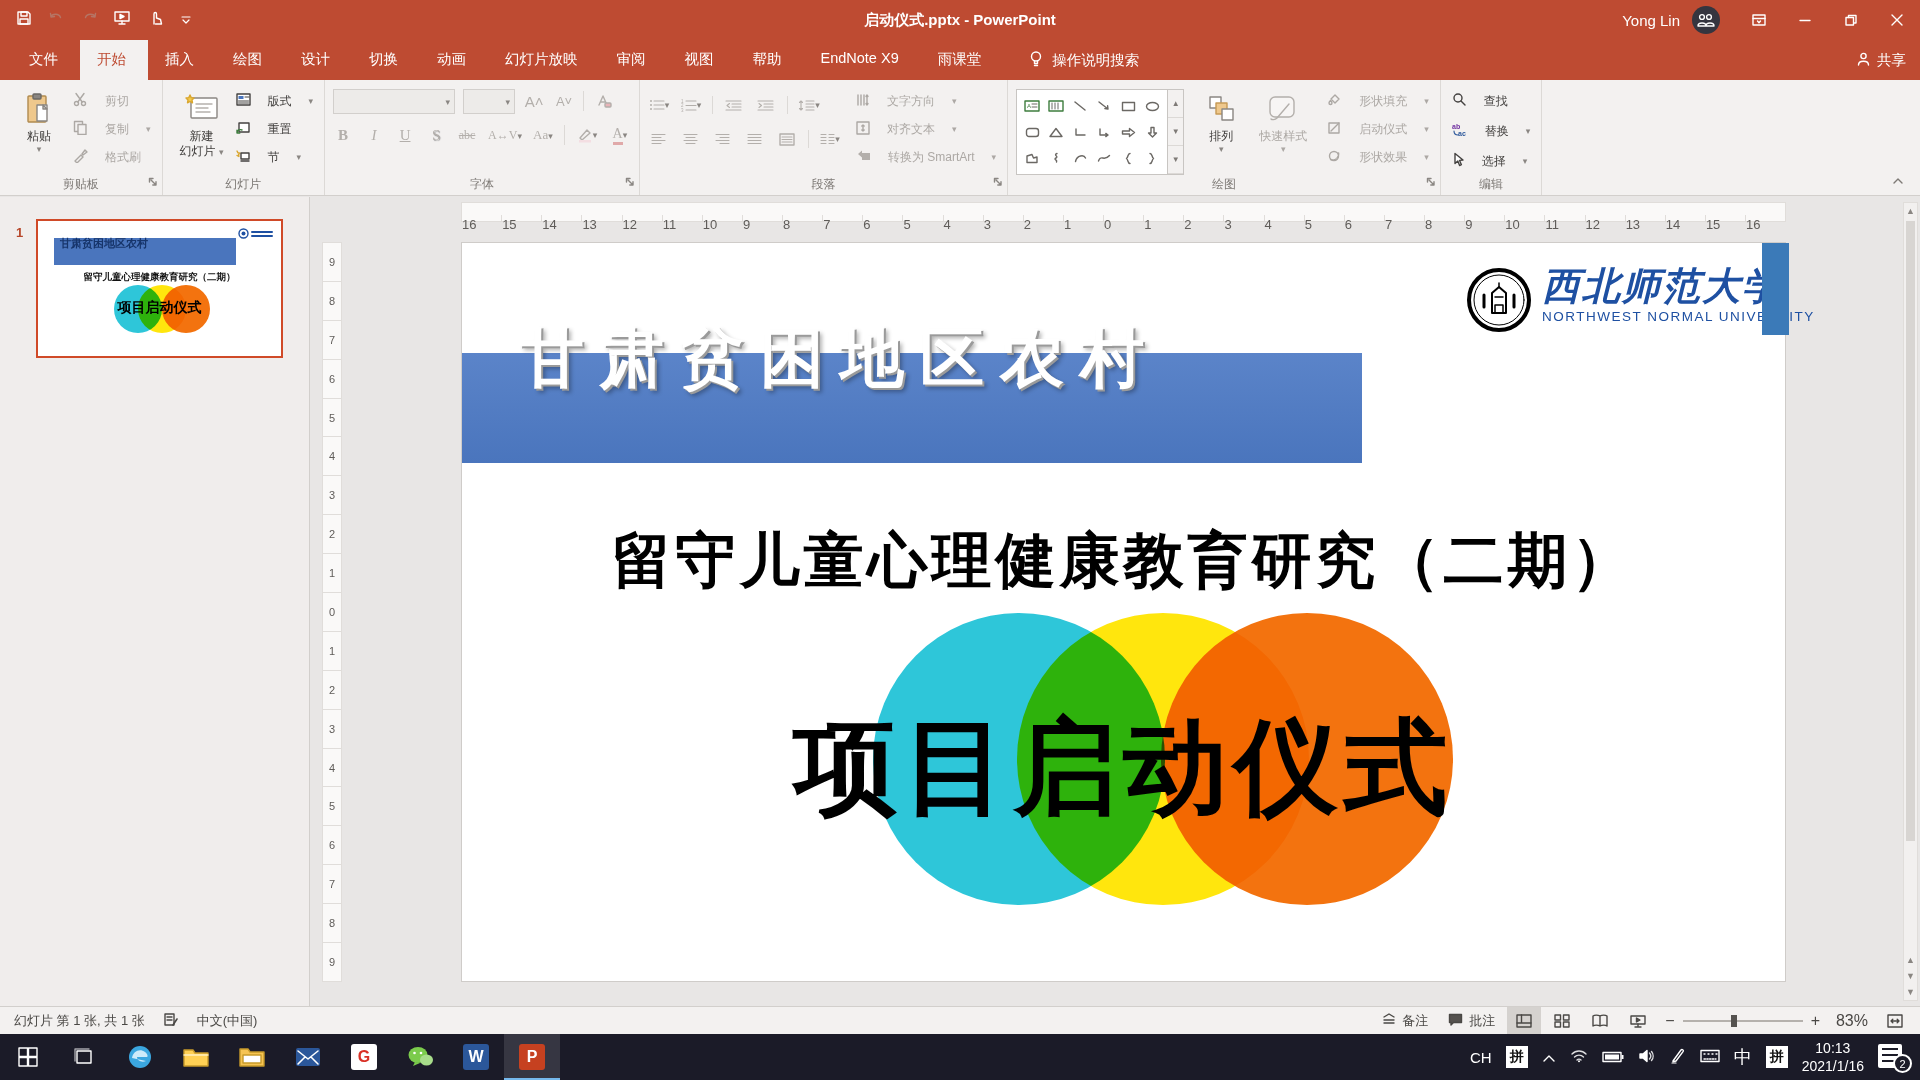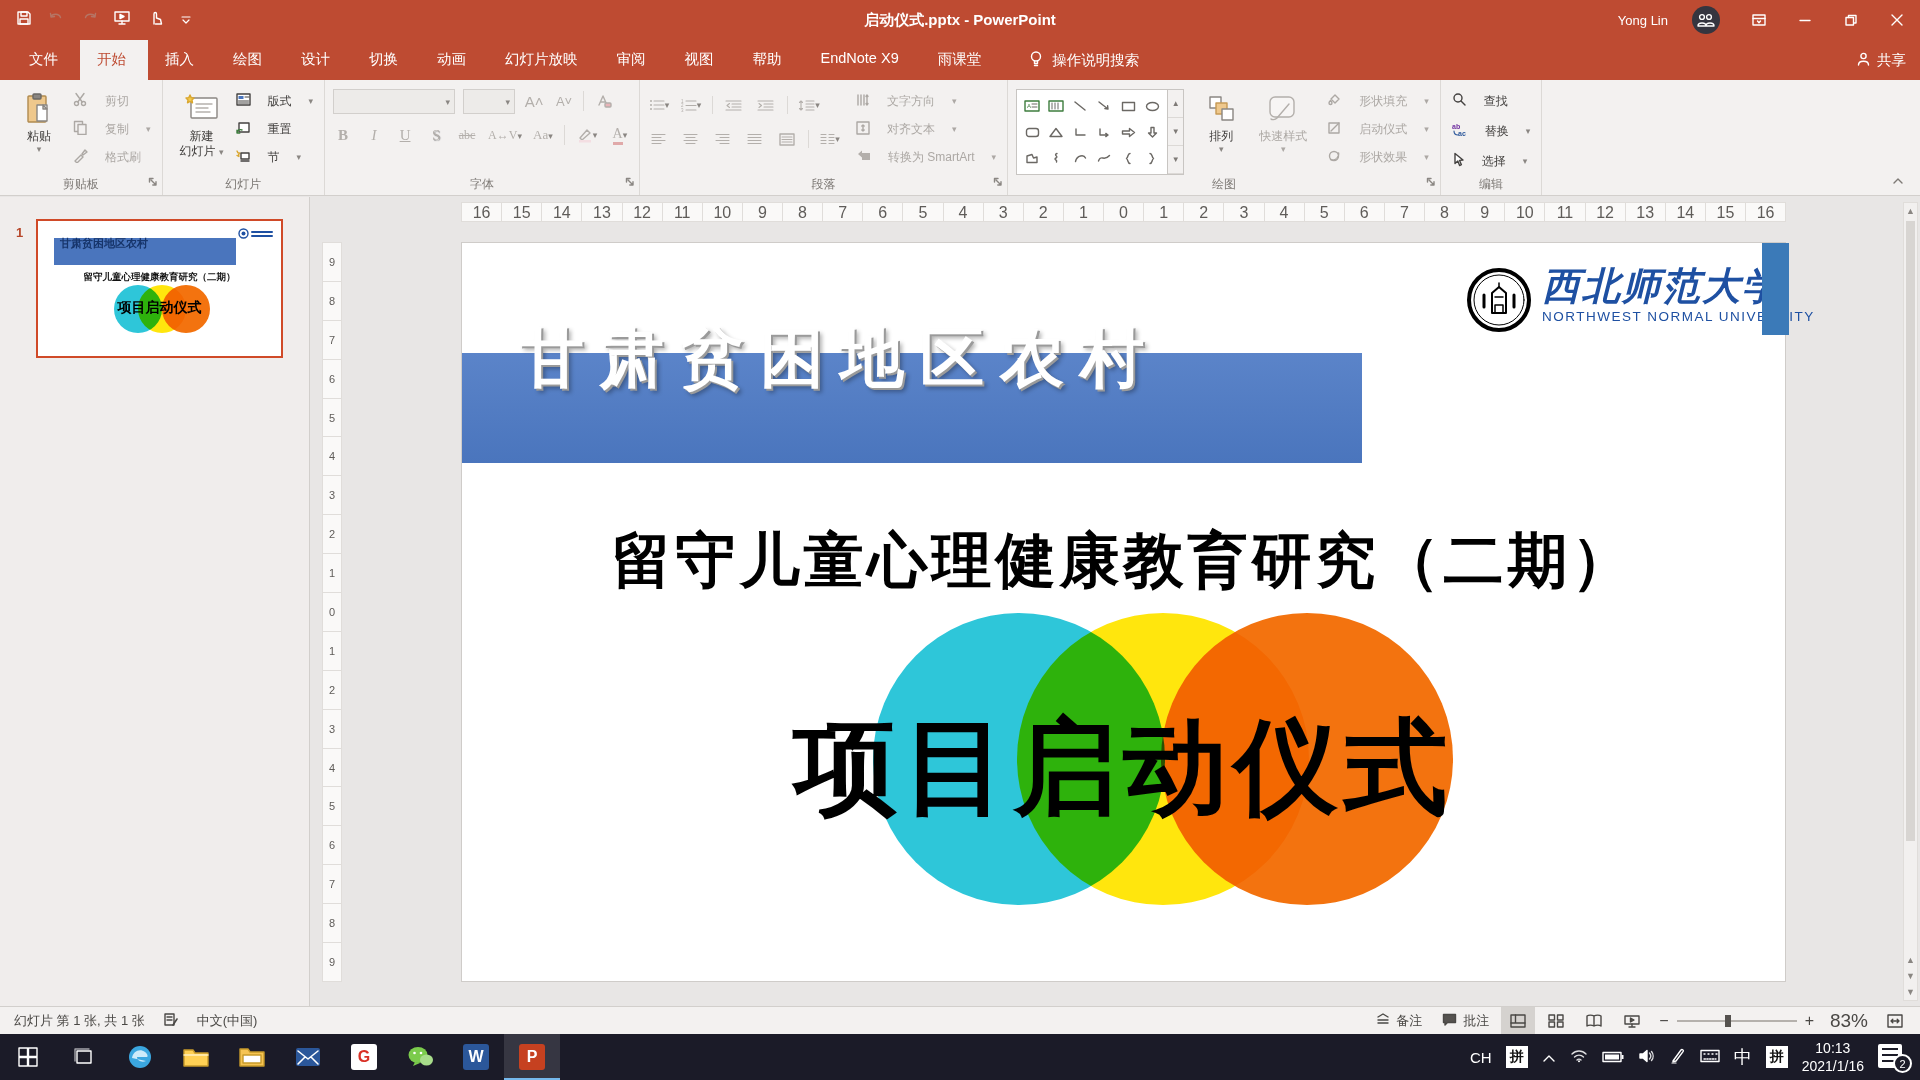--- a/index.html
+++ b/index.html
@@ -7,21 +7,21 @@
   body { font-family:"Liberation Sans","DejaVu Sans",sans-serif; position:relative; background:#E8E6E5; }
   .ic { display:inline-block; vertical-align:middle; }
   svg { fill:none; stroke:currentColor; stroke-width:1.4; stroke-linecap:round; stroke-linejoin:round; }
 
   
   .titlebar { position:absolute; top:0; left:0; right:0; height:40px; background:#BE4B32; color:#fff; display:flex; align-items:center; }
   .qat { display:flex; align-items:center; gap:16px; padding-left:16px; z-index:2; }
   .qat .dis { opacity:.45; }
   .win-title { position:absolute; left:0; right:0; text-align:center; font-size:15px; color:#fff;font-weight:bold; }
   .tb-right { margin-left:auto; display:flex; align-items:center; z-index:2; }
-  .tb-user { font-size:13px; margin-right:24px; }
+  .tb-user { font-size:15px; margin-right:12px; }
   .avatar { width:28px; height:28px; border-radius:50%; background:#35353f; display:flex; align-items:center; justify-content:center; margin-right:16px; }
   .winbtn { width:46px; height:40px; display:flex; align-items:center; justify-content:center; }
 
   
   .tabrow { position:absolute; top:40px; left:0; right:0; height:40px; background:#BE4B32; display:flex; align-items:stretch; }
   .tabs { display:flex; padding-left:12px; }
   .tab { color:#fff; font-size:14.5px; padding:10px 22px 0 17px; height:40px; cursor:default; }
   .tab.active { background:#F3F1F0; color:#BE4B32; }
   .tellme { display:flex; align-items:center; gap:9px; color:#fff; font-size:14.5px; margin-left:26px; }
   .share { margin-left:auto; display:flex; align-items:center; gap:7px; color:#fff; font-size:14.5px; padding-right:14px; }
@@ -58,21 +58,21 @@
   .thumb { position:absolute; left:36px; top:22px; width:247px; height:139px; background:#fff; border:2px solid #D04A28; overflow:hidden; }
   .t-banner { position:absolute; left:16px; top:17px; width:182px; height:27px; background:#4A75BD; }
   .t-banner-text { position:absolute; left:22px; top:15px; font-size:11px; font-weight:bold; color:#17356B; white-space:nowrap; }
   .t-logo { position:absolute; right:8px; top:7px; display:flex; gap:2px; align-items:center; color:#1E50A2; }
   .t-sub { position:absolute; left:0; right:0; top:50px; text-align:center; font-size:9.5px; font-weight:bold; color:#111; white-space:nowrap; }
   .t-venn { position:absolute; left:76px; top:64px; width:96px; height:48px; }
   .t-venn .c { position:absolute; top:0; width:48px; height:48px; border-radius:50%; mix-blend-mode:multiply; }
   .t-main { position:absolute; left:0; right:0; top:78px; text-align:center; font-size:14px; font-weight:bold; color:#000; }
 
   .hruler { position:absolute; left:461px; top:5px; width:1325px; height:20px; background:#FAF9F8; border:1px solid #E0DDDA; display:flex; }
-  .hcell { flex:1; font-size:16px; color:#5f5c59; text-align:center; line-height:19px; border-right:1px solid #E0DDDA; }
+  .hcell { flex:1; font-size:13px; color:#5f5c59; text-align:left; line-height:19px; border-right:1px solid #E0DDDA;margin-top:12px; }
   .hcell:last-child { border-right:none; }
   .vruler { position:absolute; left:322px; top:45px; width:20px; height:740px; background:#FAF9F8; border:1px solid #E0DDDA; display:flex; flex-direction:column; }
   .vcell { flex:1; font-size:11px; color:#5f5c59; text-align:center; display:flex; align-items:center; justify-content:center; border-bottom:1px solid #E0DDDA; }
   .vcell:last-child { border-bottom:none; }
 
   .canvas { position:absolute; left:461px; top:45px; width:1325px; height:740px; background:#fff; border:1px solid #CFCCC9; }
   .banner { position:absolute; left:0; top:110px; width:900px; height:110px; background:linear-gradient(#5b84c9,#4A75BD); }
   .banner-text { position:absolute; left:58px; top:72px; font-size:64px; font-weight:bold; color:#fff; letter-spacing:16px; white-space:nowrap; font-family:"Liberation Serif","DejaVu Serif",serif; text-shadow:2px 2px 0 #9a9a9a, 4px 4px 4px rgba(0,0,0,.3); }
   .corner-tab { position:absolute; right:-4px; top:0; width:27px; height:92px; background:#3B7AB8; }
   .logo { position:absolute; left:1004px; top:24px; display:flex; align-items:flex-start; gap:10px; }
@@ -809,21 +809,21 @@
           <path d="M8 10 v2 M5 13 h6"></path>
         </svg>
       </span>
     <span class="zoomslider">
       <span style="font-size:16px;">−</span>
       <span class="ztrack">
           <span class="zhandle"></span>
         </span>
       <span style="font-size:16px;">+</span>
     </span>
-    <span style="margin:0 6px; font-size:19px;">83%</span>
+    <span style="margin:0 6px; font-size:16px;">83%</span>
     <span class="viewbtn">
         <svg width="16" height="14" viewBox="0 0 16 14">
           <rect x="1" y="1" width="14" height="12"></rect>
           <path d="M4 7 h8 M4 7 l1.8-1.8 M4 7 l1.8 1.8 M12 7 l-1.8-1.8 M12 7 l-1.8 1.8"></path>
         </svg>
       </span>
   </div>
 </div>
 
 <div class="taskbar">

